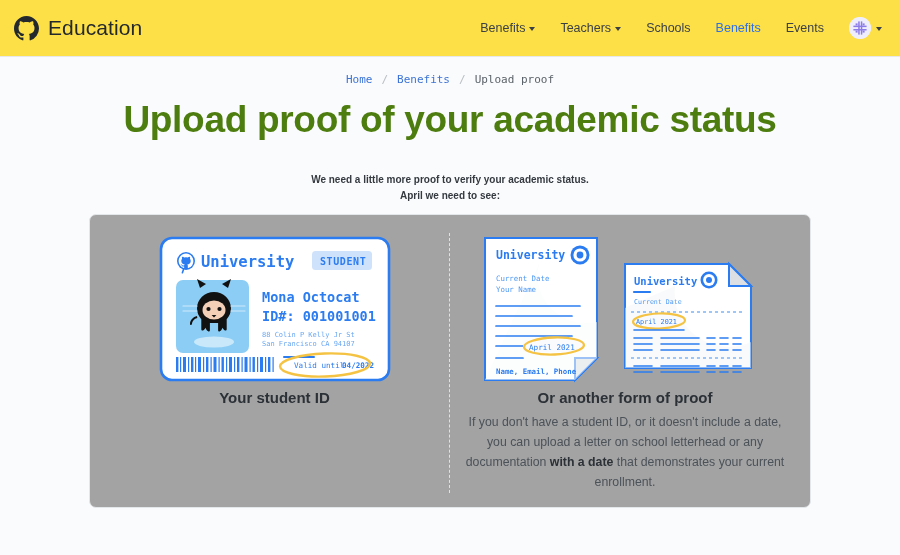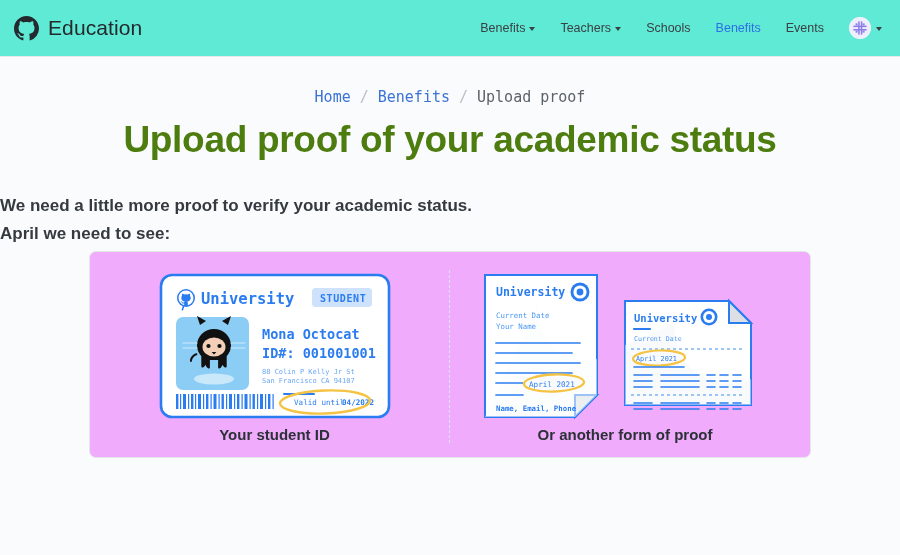--- a/index.html
+++ b/index.html
@@ -6,21 +6,21 @@
   html, body {
     width: 900px; height: 555px;
     font-family: "Liberation Sans", sans-serif;
     background: #fafbfc;
     overflow: hidden;
   }
 
   
   .site-header {
     height: 57px;
-    background: #5eead4;
+    background: #fde047;
     border-bottom: 1px solid #e6e8ea;
     display: flex;
     align-items: center;
     padding: 0 18px 0 14px;
   }
   .brand { display: flex; align-items: center; gap: 9px; }
   .brand-mark { width: 25px; height: 25px; display: block; }
   .brand-name {
     font-size: 21px; color: #24292e; letter-spacing: .1px;
   }
@@ -42,52 +42,53 @@
     display: inline-block; position: relative; top: 1px;
   }
   .avatar-wrap { display: flex; align-items: center; gap: 5px; cursor: pointer; }
   .avatar {
     width: 22px; height: 22px; border-radius: 50%;
     background: #efeefc; display: block;
   }
 
   
   .breadcrumb {
-    margin-top: 31px;
+    margin-top: 16px;
     display: flex; justify-content: center; align-items: center;
     gap: 9px;
     font-family: "DejaVu Sans Mono", monospace;
-    font-size: 15px;
+    font-size: 11px;
   }
   .crumb-link { color: #3b73d6; cursor: pointer; }
   .crumb-sep { color: #b9bec4; }
   .crumb-current { color: #5b6269; }
 
   
   .page-title {
     margin-top: 13px;
     text-align: center;
     font-size: 37px;
     font-weight: 600;
     color: #4d7c0f;
     letter-spacing: -.3px;
   }
   .lede {
     margin-top: 31px;
-    font-size: 17px;
+    text-align: center;
+    font-size: 10px;
     font-weight: 600;
     color: #343a40;
     line-height: 1.62;
   }
 
   
   .panel {
-    margin: 4px auto 0;
+    margin: 10px auto 0;
     width: 722px;
-    background: #f0abfc;
+    background: #a3a3a3;
     border: 1px solid #e4e7ea;
     border-radius: 7px;
     display: flex;
     padding: 18px 10px 14px;
   }
   .col {
     width: 50%;
     display: flex; flex-direction: column; align-items: center;
     padding: 0 14px;
   }
@@ -346,14 +347,15 @@
               <path d="M254 132h8"></path>
             <path d="M228 138h8"></path>
               <path d="M241 138h8"></path>
               <path d="M254 138h8"></path>
           </g>
         </g>
       </svg>
     </div>
 
     <div class="cap-title">Or another form of proof</div>
+    <div class="cap-body"><span>If you don't have a student ID, or it doesn't include a date, you can upload a letter on school letterhead or any documentation </span><b>with a date</b><span> that demonstrates your current enrollment.</span></div>
   </div>
 </div>
 
 </body></html>

